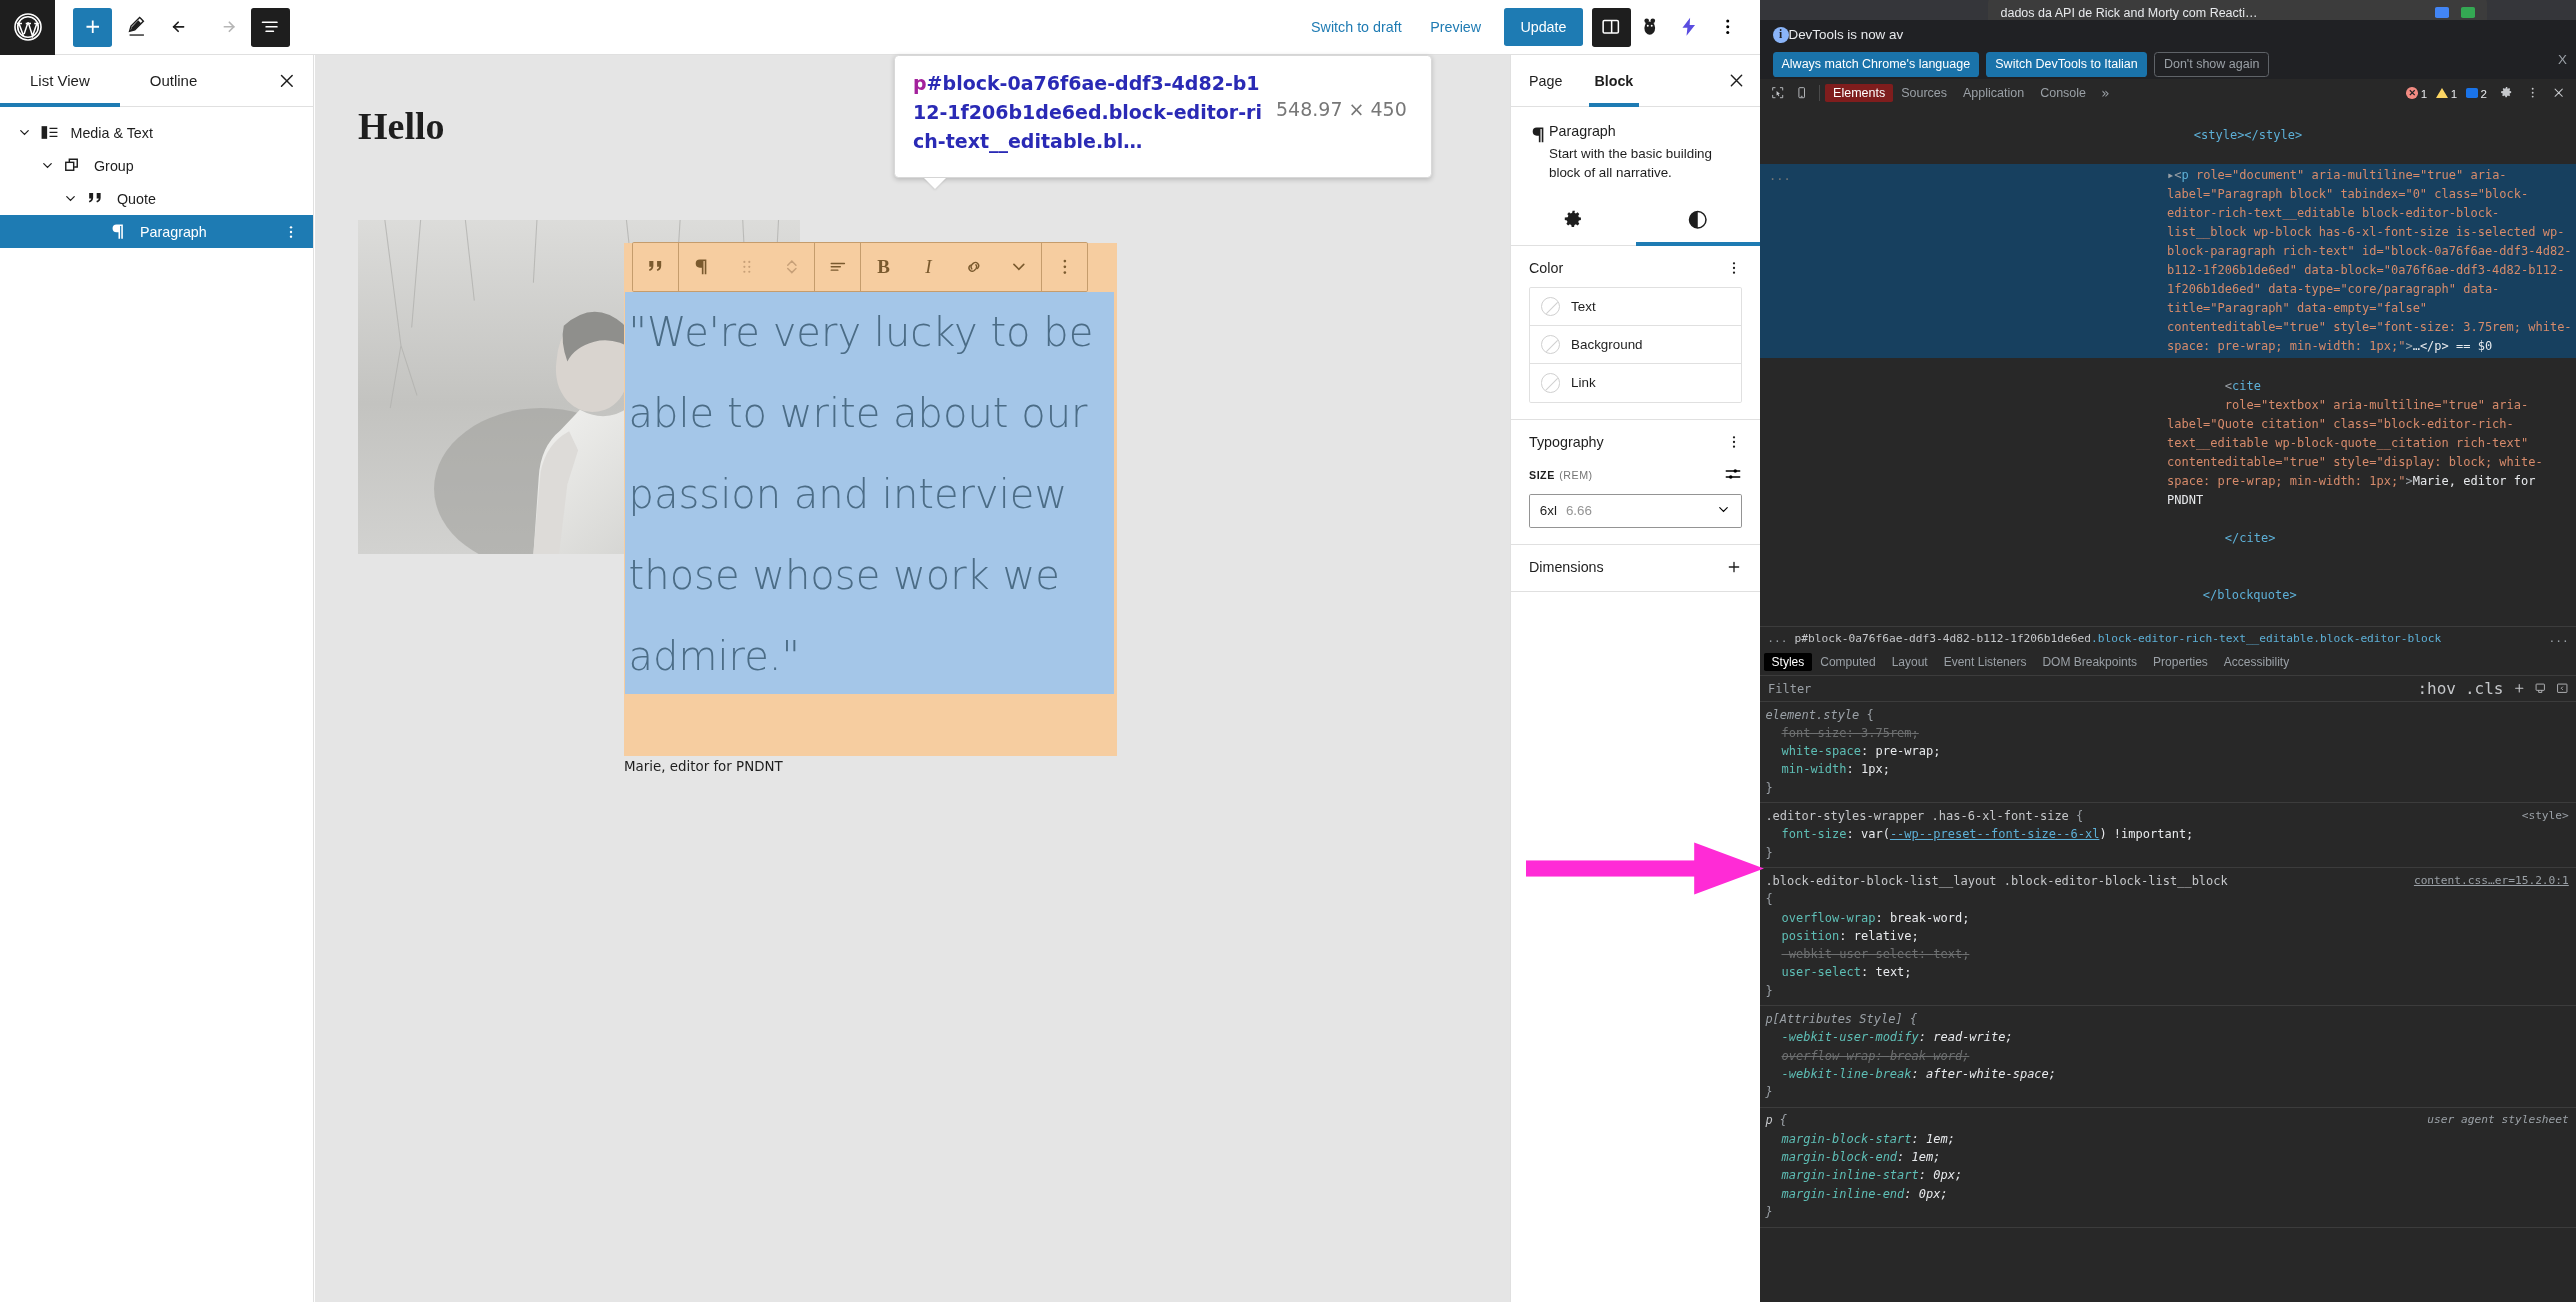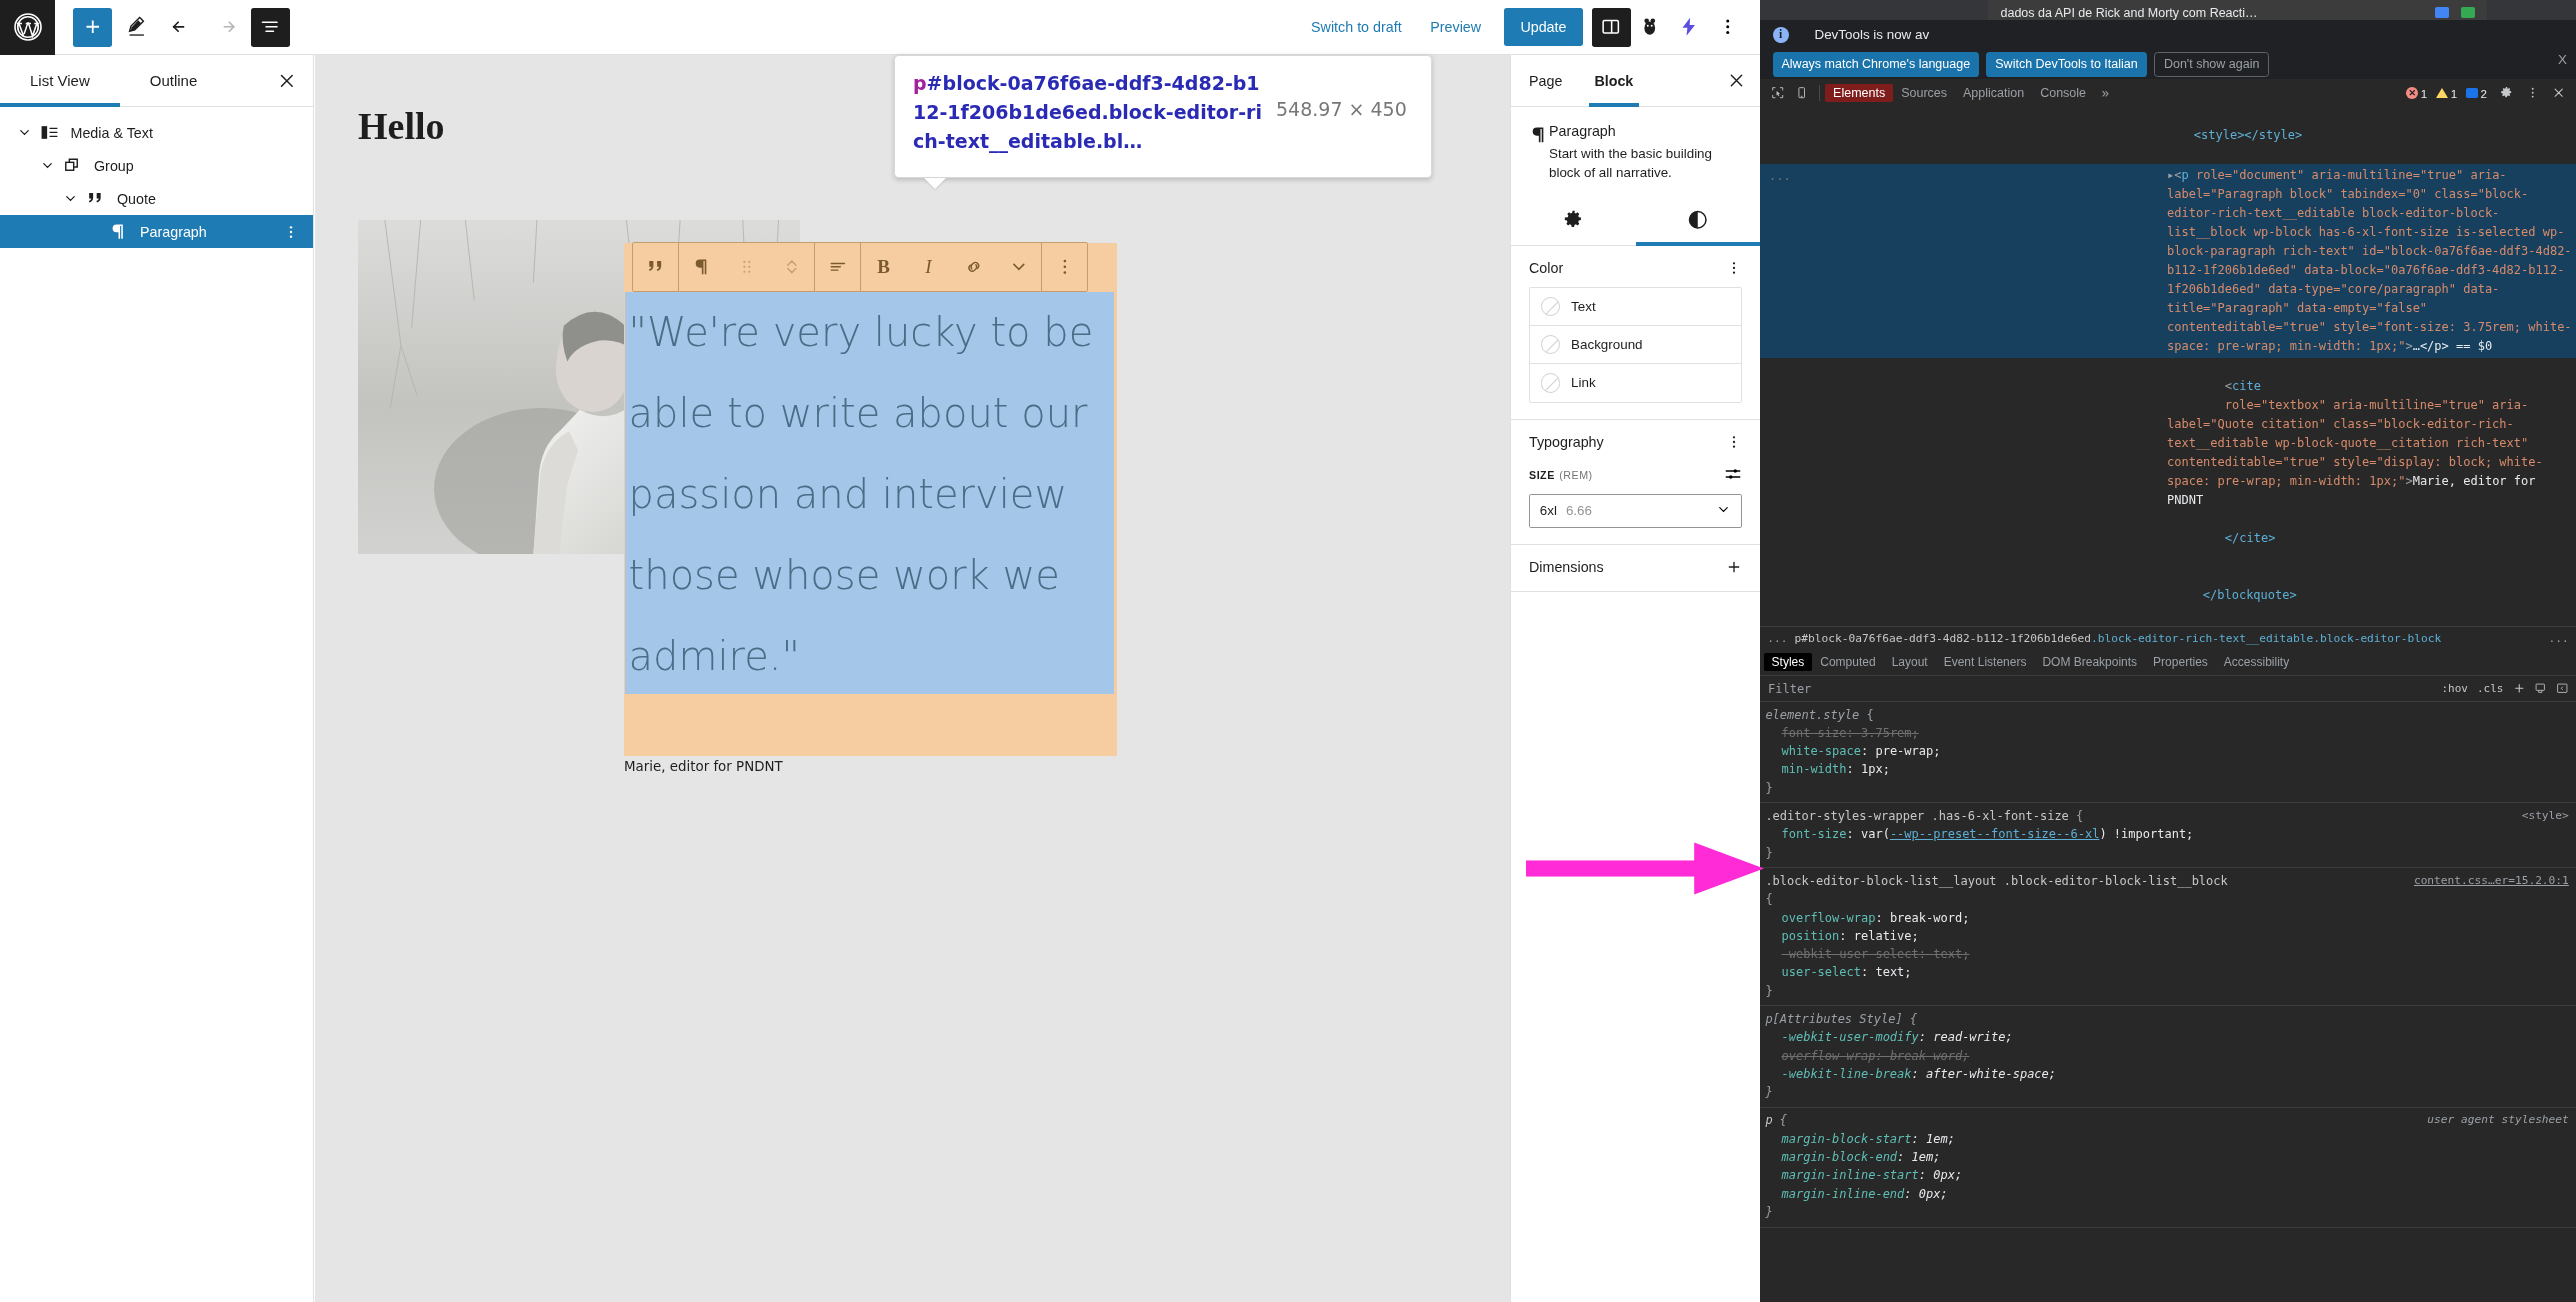--- a/index.html
+++ b/index.html
@@ -236,21 +236,21 @@
     position:absolute; left:0; top:19.7px; width:816px; height:59px; background:#202124;
     padding:3.6px 12.5px 0 12.5px;
   }
   .dt-notif-line { display:flex; align-items:center; height:23px; }
   .dt-info-ico {
     width:16px; height:16px; border-radius:50%; background:#8ab4f8; color:#202124;
     font-size:11.6px; font-weight:bold; display:flex; align-items:center; justify-content:center;
     font-family:"Liberation Serif", serif; flex:0 0 auto;
   }
   .dt-notif-text {
-    margin-left:26px; font-size:13.4px; color:#e8eaed; font-family:"Liberation Sans", sans-serif;
+    margin-left:0; font-size:13.4px; color:#e8eaed; font-family:"Liberation Sans", sans-serif;
     white-space:nowrap;
   }
   .dt-notif-btns { display:flex; align-items:center; gap:7.2px; margin-top:5.4px; }
   .dt-btn {
     background:#1a73aa; color:#fff; border:none; border-radius:3.6px; height:25px;
     padding:0 9px; font-size:12.5px; cursor:pointer;
     font-family:"Liberation Sans", sans-serif; white-space:nowrap;
   }
   .dt-btn.ghost { background:transparent; color:#9aa0a6; border:0.9px solid #5f6368; }
   .dt-notif-x {
@@ -316,21 +316,21 @@
   .dt-filter {
     position:absolute; left:0; top:676px; width:816px; height:26px; background:#282828;
     display:flex; align-items:center; border-bottom:0.9px solid #3c3c3c;
   }
   .filter-input {
     flex:1; height:26px; background:transparent; border:none; outline:none;
     color:#9aa0a6; font-size:12px; padding-left:8px;
     font-family:"DejaVu Sans Mono", monospace;
   }
   .filter-input::placeholder { color:#9aa0a6; }
-  .f-act { font-size:11px; color:#c5c7ca; padding:0 4.5px; cursor:pointer; }
+  .f-act { font-size:16px; color:#c5c7ca; padding:0 4.5px; cursor:pointer; }
   .f-ico { padding:0 4.5px; cursor:pointer; color:#c5c7ca; display:flex; align-items:center; }
   .f-ico svg { width:12.5px; height:12.5px; }
 
   .dt-styles {
     position:absolute; left:0; top:702px; width:816px; height:600px;
     background:#282828; overflow:hidden; font-size:12px; line-height:18.3px;
   }
   .rule { padding:3.6px 0 5.4px 0; border-bottom:0.9px solid #3c3c3c; position:relative; }
   .rule-head { padding-left:5.4px; color:#c5c7ca; }
   .rule-src { position:absolute; right:7.2px; top:3.6px; font-size:11.2px; color:#9aa0a6; }

